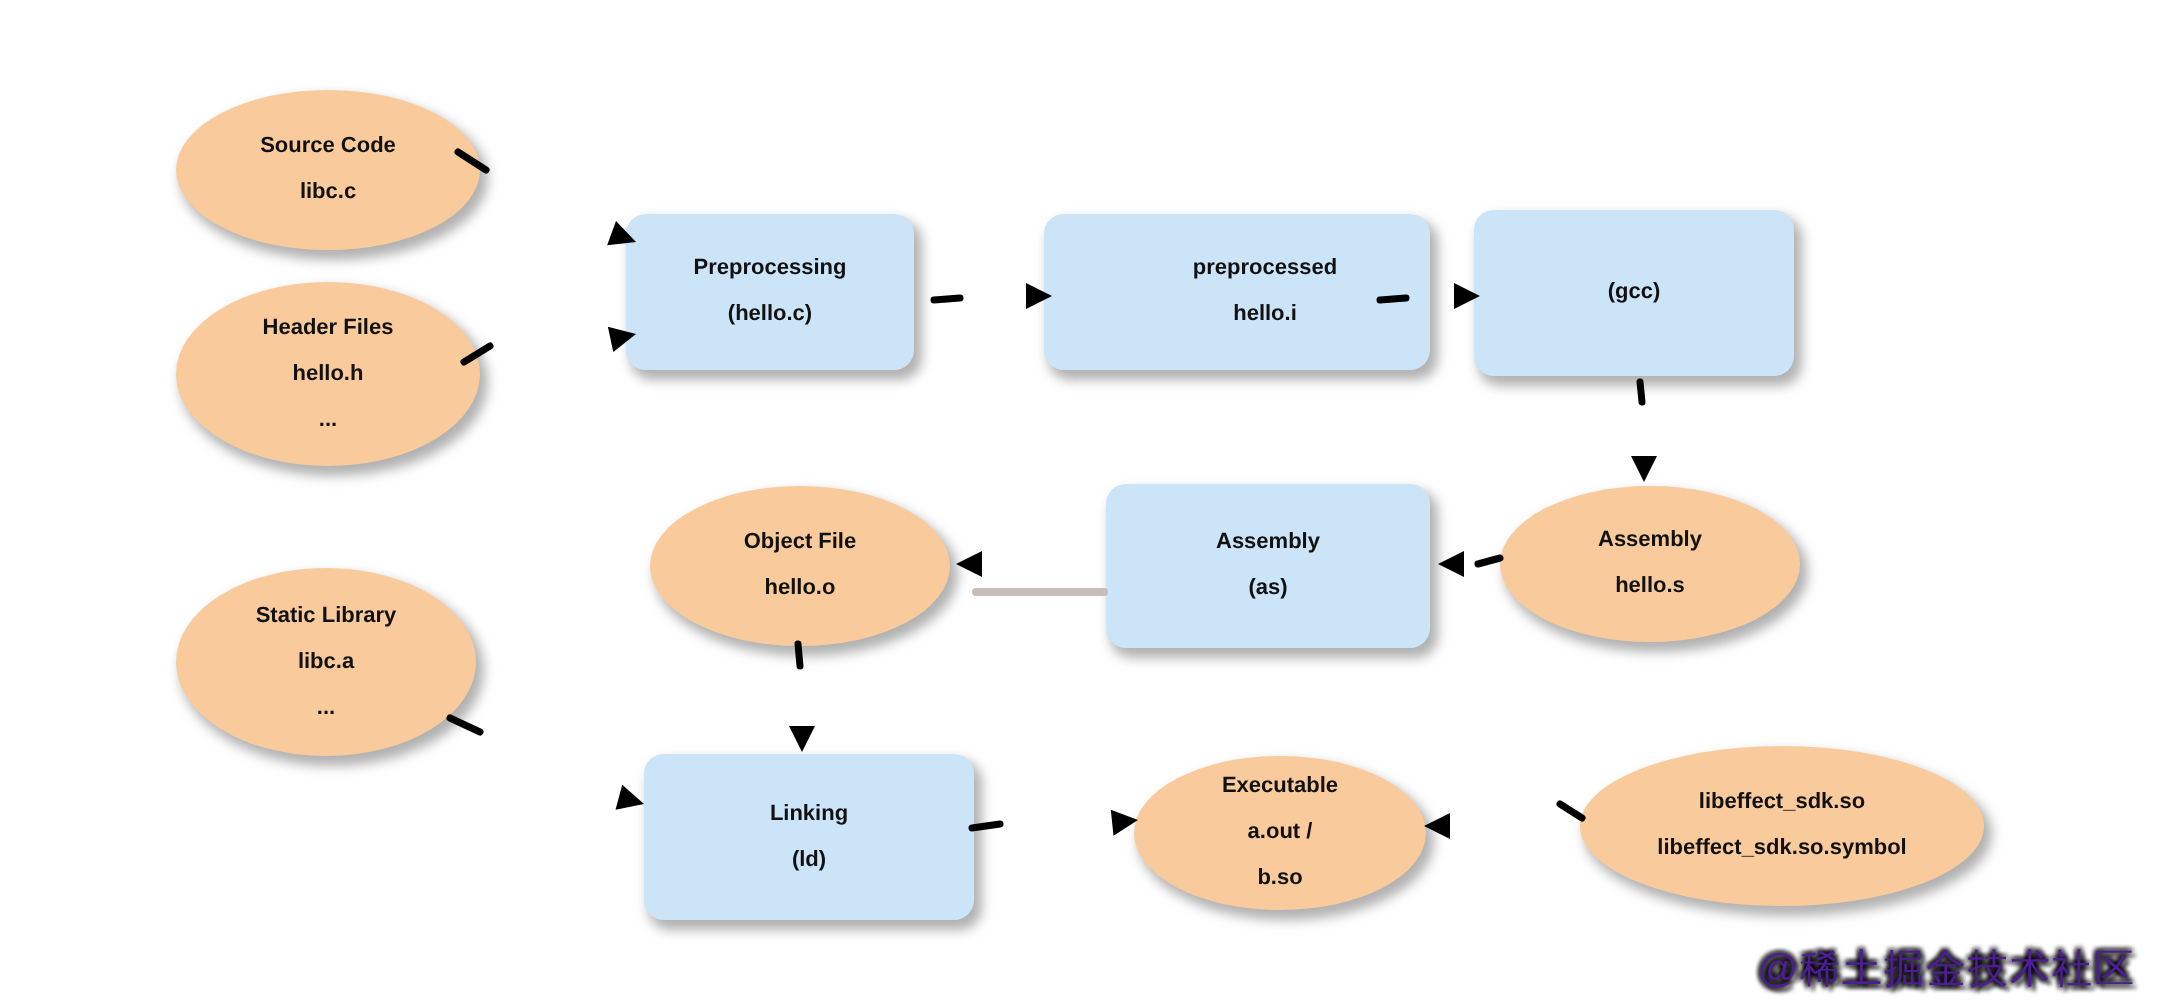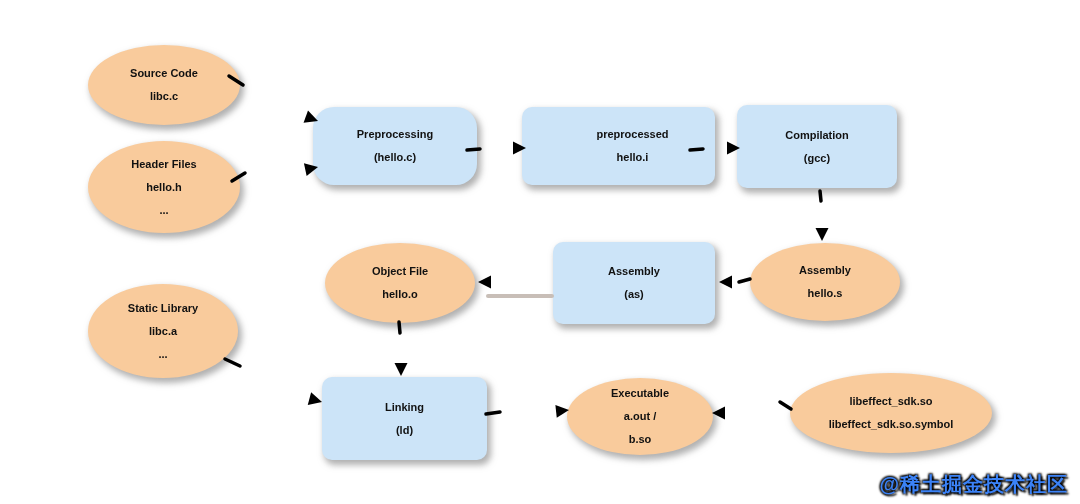--- a/index.html
+++ b/index.html
@@ -24,21 +24,21 @@
   }
   .ellipse{background:var(--ellipse-fill);border-radius:50%;}
   .box{background:var(--box-fill);border-radius:10px;}
   .nline{white-space:nowrap;}
   .arrows{position:absolute;left:0;top:0;pointer-events:none;}
   .arrow-tail{stroke:var(--arrow);stroke-width:3.5;stroke-linecap:round;fill:none;}
   .arrow-head{fill:var(--arrow);stroke:none;}
   .shadow-line{stroke:var(--shadow-line);stroke-width:4;stroke-linecap:round;fill:none;}
   .watermark{
     position:absolute;right:12px;bottom:6px;
-    font-size:20px;font-weight:700;color:#3b82f6;letter-spacing:1px;
+    font-size:20px;font-weight:400;color:#4c1d95;letter-spacing:1px;
     text-shadow:-1px -1px 2px #000,1px -1px 2px #000,-1px 1px 2px #000,2px 2px 2px #000;
     white-space:nowrap;
   }
 </style>
 </head>
 <body>
 
 <div class="stage">
 
   <div class="node ellipse" style="left:88px;top:45px;width:152px;height:80px;">
@@ -51,32 +51,31 @@
     <div class="nline">hello.h</div>
     <div class="nline">...</div>
   </div>
 
   <div class="node ellipse" style="left:88px;top:284px;width:150px;height:94px;">
     <div class="nline">Static Library</div>
     <div class="nline">libc.a</div>
     <div class="nline">...</div>
   </div>
 
-  <div class="node box" style="left:313px;top:107px;width:164px;height:78px;border-radius:21px;">
+  <div class="node box" style="left:313px;top:107px;width:144px;height:78px;">
     <div class="nline">Preprocessing</div>
     <div class="nline">(hello.c)</div>
   </div>
 
   <div class="node box" style="left:522px;top:107px;width:165px;height:78px;padding-left:28px;">
     <div class="nline">preprocessed</div>
     <div class="nline">hello.i</div>
   </div>
 
   <div class="node box" style="left:737px;top:105px;width:160px;height:83px;">
-    <div class="nline">Compilation</div>
     <div class="nline">(gcc)</div>
   </div>
 
   <div class="node ellipse" style="left:325px;top:243px;width:150px;height:80px;align-items:center;">
     <div class="nline">Object File</div>
     <div class="nline">hello.o</div>
   </div>
 
   <div class="node box" style="left:553px;top:242px;width:162px;height:82px;">
     <div class="nline">Assembly</div>

